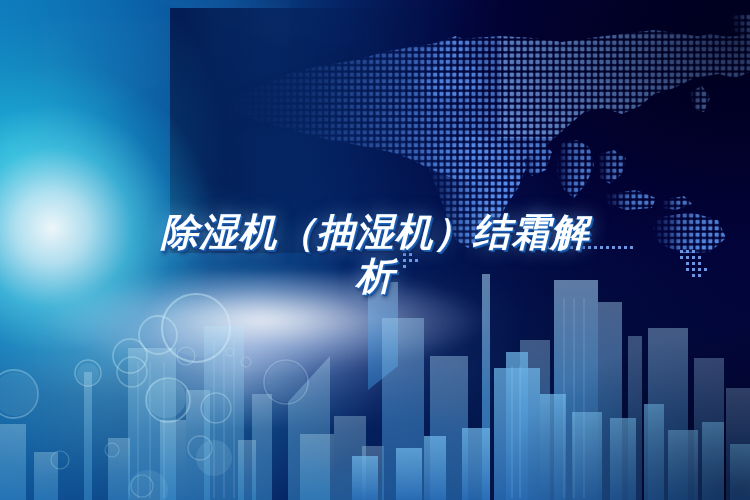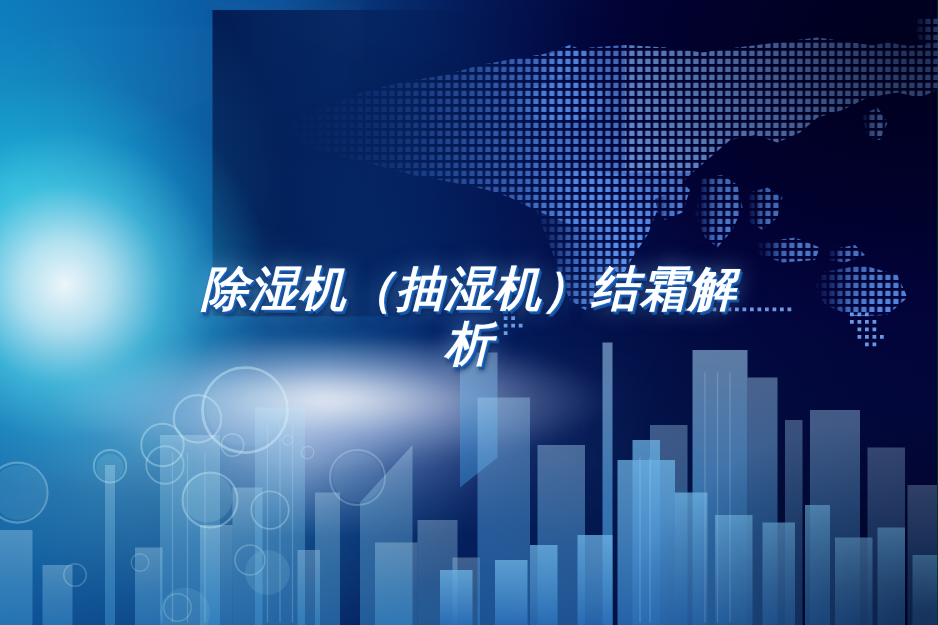--- a/index.html
+++ b/index.html
@@ -5,21 +5,21 @@
 <style>
   html,body{margin:0;padding:0;background:#000;}
   *{box-sizing:border-box;}
 
   #stage{
     position:relative;
     width:750px;
     height:500px;
     overflow:hidden;
     font-family:"Liberation Sans","DejaVu Sans",sans-serif;
-    background:#0f766e;
+    background:#ef4444;
   }
 
   .layer{position:absolute;inset:0;pointer-events:none;}
 
   
   #base-bg{
     background:
       radial-gradient(110% 130% at 98% 6%, #01012c 0%, #02023a 28%, rgba(3,10,70,0) 62%),
       linear-gradient(118deg,#0b74b8 0%, #0a5ba3 16%, #083f86 32%, #05276a 50%, #031a52 66%, #020f3e 80%, #020536 100%);
   }

